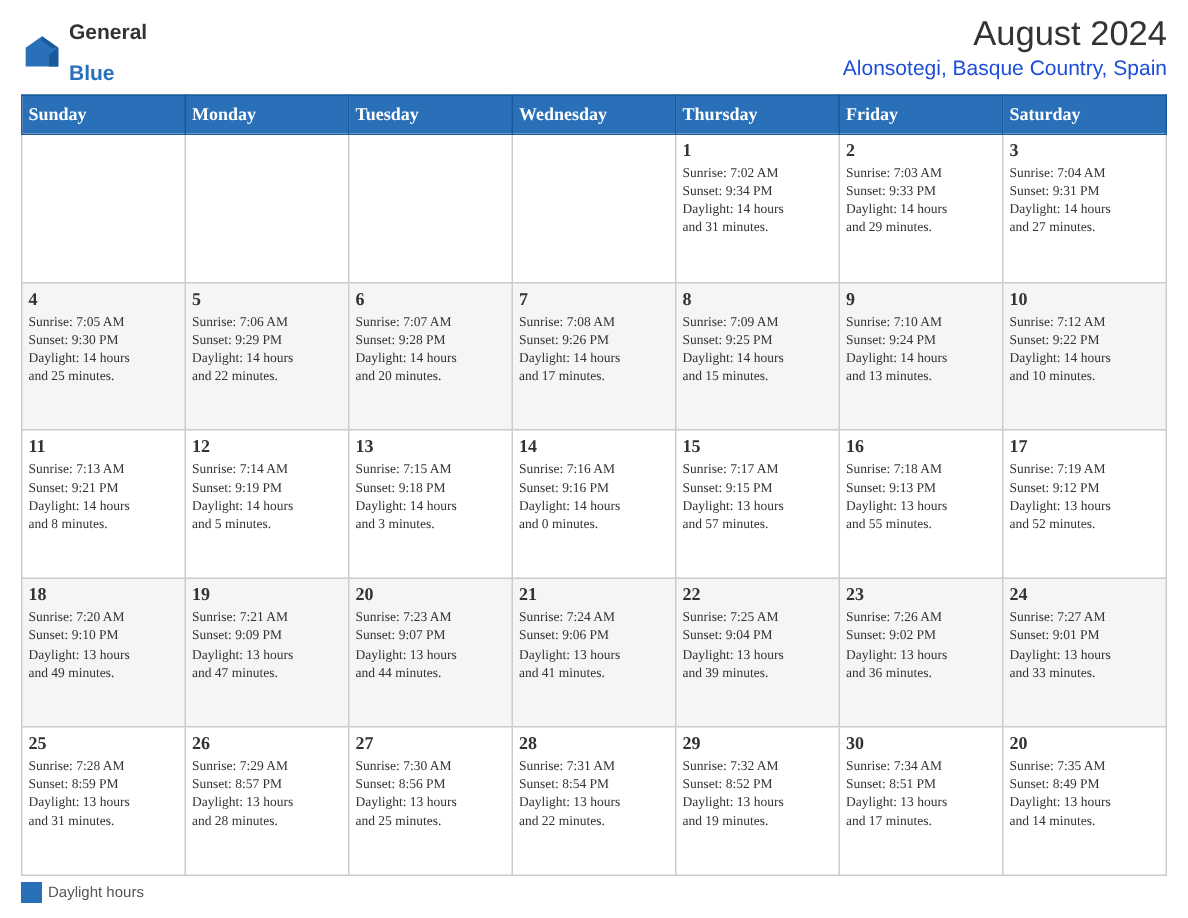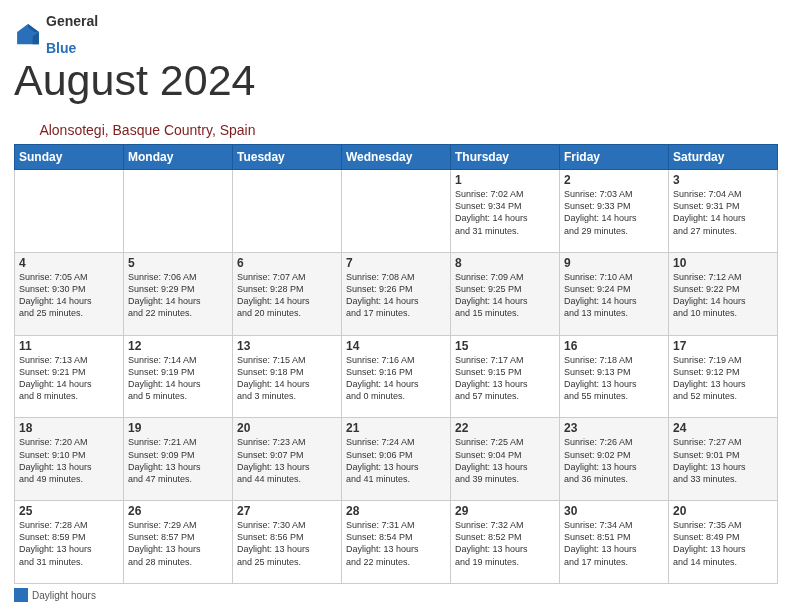--- a/index.html
+++ b/index.html
@@ -15,21 +15,20 @@
       height: 612px;
       padding: 10px 14px 10px 14px;
       display: flex;
       flex-direction: column;
     }
     .header {
       display: flex;
       align-items: flex-start;
       justify-content: space-between;
       margin-bottom: 6px;
-      flex-direction: column;
     }
     .logo {
       display: flex;
       align-items: center;
       gap: 4px;
       margin-top: 4px;
     }
     .logo-text {
       display: flex;
       flex-direction: column;
@@ -47,35 +46,36 @@
       margin-top: 12px;
     }
     .logo-icon {
       width: 28px;
       height: 28px;
     }
     .title-block {
       text-align: right;
     }
     .main-title {
-      font-size: 43px;
+      font-size: 23px;
       font-weight: normal;
       color: #333;
       line-height: 1.1;
     }
     .subtitle {
       font-size: 14px;
-      color: #7f1d1d;
-      margin-top: 18px;
+      color: #1d4ed8;
+      margin-top: 2px;
     }
     .calendar {
       flex: 1;
       border-collapse: collapse;
       width: 100%;
       table-layout: fixed;
+      font-family: Liberation Serif, serif;
     }
     .calendar thead tr th {
       background-color: #2970b8;
       color: #fff;
       font-size: 12px;
       font-weight: bold;
       padding: 5px 4px;
       text-align: left;
       border: 1px solid #1a5a9a;
     }

